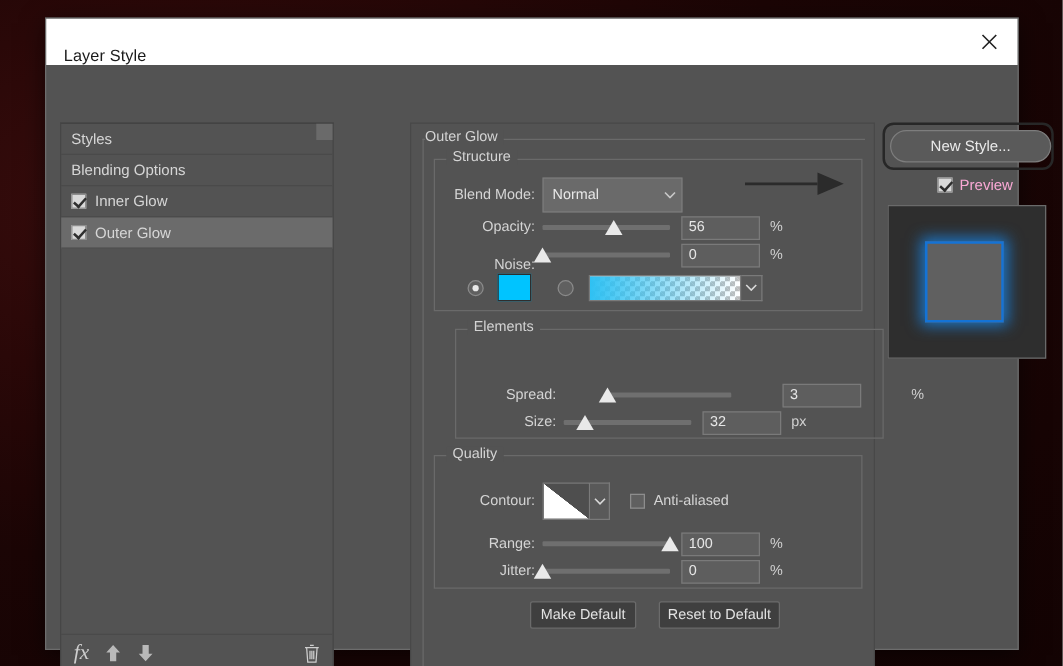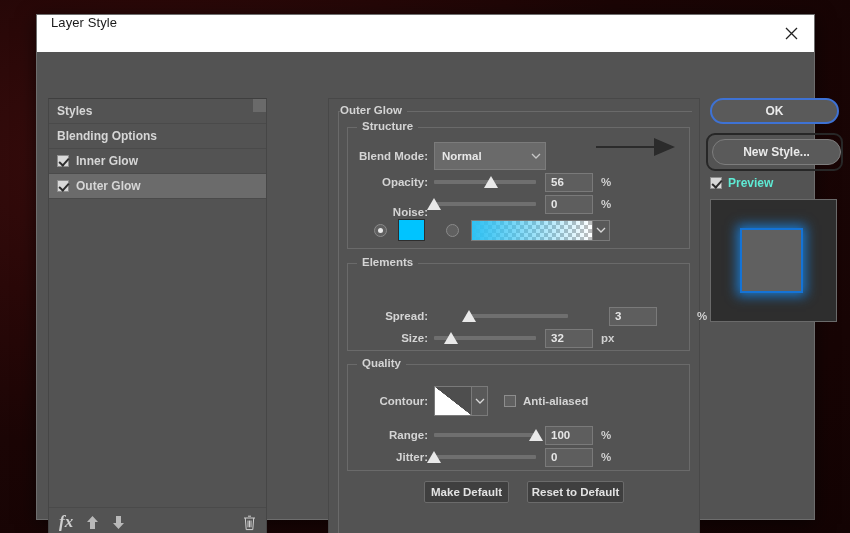--- a/index.html
+++ b/index.html
@@ -14,31 +14,31 @@
   
   #dialog {
     position: absolute; left: 36px; top: 14px;
     width: 779px; height: 506px;
     background: #535353;
     border: 1px solid #6d6d6d;
     box-shadow: 0 4px 18px rgba(0,0,0,.55);
   }
   #titlebar {
     height: 37px; background: #ffffff;
-    display: flex; align-items: flex-start; justify-content: space-between;
+    display: flex; align-items: flex-end; justify-content: space-between;
     padding: 0 0 0 14px;
   }
   #title-text { font-size: 13px; color: #1a1a1a; letter-spacing: .1px; }
   #close-btn {
     width: 46px; height: 37px; display:flex; align-items:center; justify-content:center;
     cursor: default;
   }
   #close-btn svg { display:block; }
 
-  #body-area { position: relative; height: 469px; padding: 10px; font-weight: bold; }
+  #body-area { position: relative; height: 469px; padding: 10px; }
 
   
   #styles-panel {
     position: absolute; left: 11px; top: 46px;
     width: 219px; height: 440px;
     background: #535353;
     border: 1px solid #464646;
     border-top: 1px solid #3f3f3f;
   }
   .style-row {
@@ -96,38 +96,38 @@
     font-size: 11.5px; color: #d4d4d4;
   }
   #grp-outer { left: 9px; top: 12px; width: 354px; height: 442px; border:none; }
   #grp-outer > .legend { left: 2px; top: -7px; padding-left:0; }
   #outer-line {
     position:absolute; left:0; top:0; width:100%; height:100%;
     border-top:1px solid #6a6a6a; border-left:1px solid #6a6a6a;
   }
 
   #grp-structure { left: 9px; top: 16px; width: 343px; height: 122px; }
-  #grp-elements  { left: 9px; top: 152px; width: 343px; height: 88px; }
+  #grp-elements  { left: 26px; top: 152px; width: 343px; height: 88px; }
   #grp-quality   { left: 9px; top: 253px; width: 343px; height: 107px; }
 
   .row { position: absolute; display: flex; align-items: center; height: 20px; }
   .lab { font-size: 11.5px; color: #d4d4d4; text-align: right; }
 
   
   .select {
     height: 28px; background: #6a6a6a; border: 1px solid #7b7b7b;
     display: flex; align-items: center; justify-content: space-between;
     padding: 0 4px 0 7px; font-size: 11.5px; color: #e8e8e8;
   }
   .select .caret { margin-left: 10px; opacity: .85; }
   .caret svg { display: block; }
 
   
   .numfield {
-    width: 48px; height: 19px; background: #5e5e5e;
+    width: 63px; height: 19px; background: #5e5e5e;
     border: 1px solid #7a7a7a;
     font-size: 11.5px; color: #e6e6e6;
     display: flex; align-items: center; padding-left: 5px;
   }
   .unit { font-size: 11.5px; color: #d0d0d0; margin-left: 8px; }
 
   
   .slider { position: relative; height: 16px; }
   .slider .track {
     position: absolute; left: 0; top: 6px; height: 4px; width: 100%;
@@ -203,22 +203,22 @@
     margin-bottom: 9px;
   }
   .pillbtn.primary { border: 2px solid #3e72d4; }
   #newstyle-wrap {
     position: relative; width: 137px; padding: 4px;
     border: 2px solid #272727; border-radius: 9px; margin-left: -4px;
     margin-bottom: 5px;
   }
   #newstyle-wrap .pillbtn { margin-bottom: 0; }
   #preview-row {
-    display: flex; align-items: center; 
-    font-size: 12px; color: #5eead4; gap: 6px; margin-top: 4px; margin-bottom: 9px;
+    display: flex; align-items: center; justify-content: center;
+    font-size: 12px; color: #f9a8d4; gap: 6px; margin-top: 4px; margin-bottom: 9px;
   }
   #preview-row .chk2 {
     width: 12px; height: 12px; background: #d9d9d9; border: 1px solid #8e8e8e;
     position: relative;
   }
   #preview-row .chk2::after {
     content:""; position:absolute; left:3px; top:0px; width:4px; height:8px;
     border: solid #2e2e2e; border-width: 0 2px 2px 0; transform: rotate(42deg);
   }
   #thumb {
@@ -426,23 +426,20 @@
             <span>Make Default</span>
           </div>
           <div class="defbtn" style="width:97px;">
             <span>Reset to Default</span>
           </div>
         </div>
       </div>
     </div>
 
     <div id="rightcol">
-      <div class="pillbtn primary" style="border-color: rgb(62, 114, 212);">
-        <span>OK</span>
-      </div>
 
       <div id="newstyle-wrap" style="border-color: rgb(39, 39, 39);">
         <div class="pillbtn">
           <span>New Style...</span>
         </div>
       </div>
 
       <div id="preview-row">
         <span class="chk2"></span>
         <span>Preview</span>

